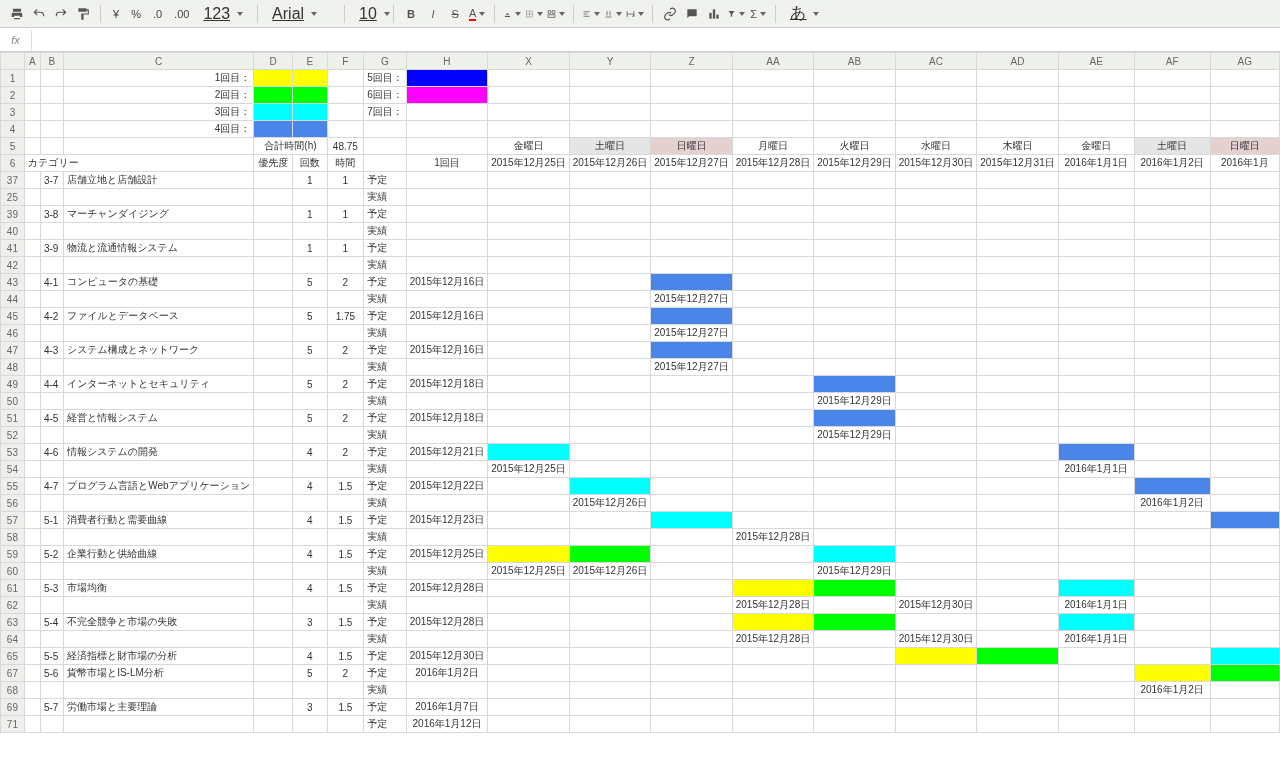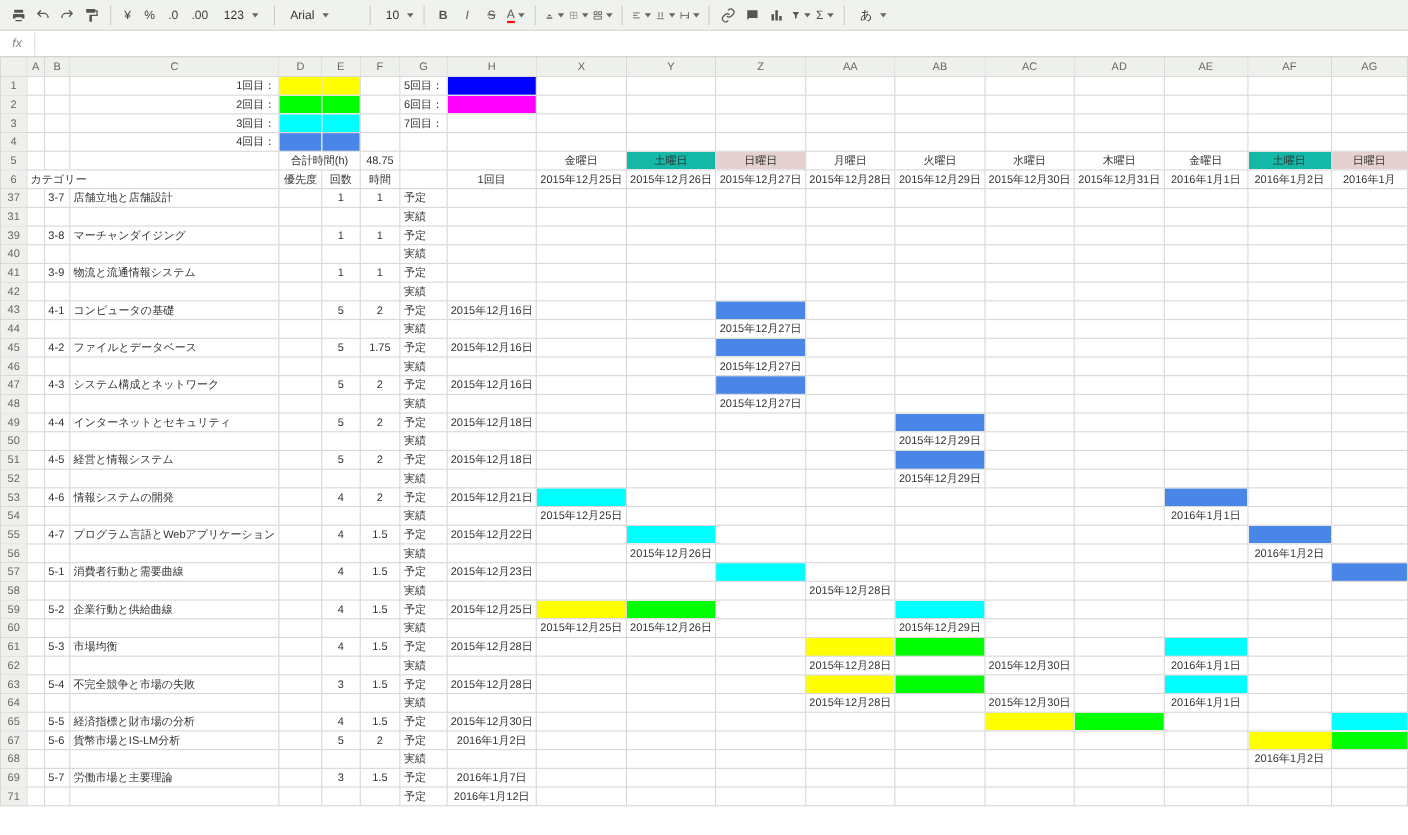--- a/index.html
+++ b/index.html
@@ -1,39 +1,39 @@
 <!DOCTYPE html>
 <html><head>
 <meta charset="utf-8">
 <style>
 * { box-sizing: border-box; margin: 0; padding: 0; }
 body { font-family: Arial, sans-serif; font-size: 11px; background: #f0f3ed; overflow: hidden; }
 .toolbar { height: 28px; display: flex; align-items: center; gap: 4px; padding: 2px 8px; border-bottom: 1px solid #ccc; background: #f0f3ed; }
 .tb-btn { width: 18px; height: 18px; display: flex; align-items: center; justify-content: center; color: #555; cursor: pointer; }
 .tb-sep { width: 1px; height: 18px; background: #ccc; margin: 0 4px; }
 .tb-text { font-size: 11px; color: #444; padding: 0 4px; cursor: pointer; }
-.tb-dropdown { display: flex; align-items: center; font-size: 11px; color: #333; padding: 2px 6px; cursor: pointer; gap: 4px; }
+.tb-dropdown { display: flex; align-items: center; font-size: 16px; color: #333; padding: 2px 6px; cursor: pointer; gap: 4px; text-decoration: underline; }
 .caret-down::after { content: ""; display: inline-block; border-top: 4px solid #666; border-left: 3px solid transparent; border-right: 3px solid transparent; margin-left: 3px; }
 .formula-bar { height: 24px; display: flex; align-items: center; background: #fff; border-bottom: 1px solid #ccc; gap: 31px; }
 .fx { width: 32px; font-style: italic; color: #888; text-align: center; border-right: 1px solid #ddd; padding: 4px; }
 .formula-input { flex: 1; border: none; outline: none; padding: 4px 8px; font-size: 12px; }
 .sheet { position: relative; overflow: auto; height: calc(100vh - 52px); background: #fff; }
 table { border-collapse: collapse; table-layout: fixed; }
 th, td { border: 1px solid #d8d8d8; height: 17px; font-size: 10px; color: #333; padding: 0 3px; white-space: nowrap; overflow: hidden; }
 th { background: #eef1eb; font-weight: normal; text-align: center; color: #666; position: sticky; }
 th.row-hdr { width: 28px; position: sticky; left: 0; z-index: 2; }
 thead th { top: 0; z-index: 3; }
 thead th.row-hdr { z-index: 4; }
 .col-A { width: 18px; } .col-B { width: 24px; } .col-C { width: 172px; } .col-D { width: 40px; } .col-E { width: 40px; }
 .col-F { width: 40px; } .col-G { width: 28px; } .col-H { width: 80px; }
 .col-date { width: 80px; }
 td.c { text-align: center; } td.r { text-align: right; }
 .bg-yellow { background: #ffff00; } .bg-green { background: #00ff00; } .bg-cyan { background: #00ffff; }
 .bg-blue { background: #4a86e8; } .bg-navy { background: #0000ff; } .bg-magenta { background: #ff00ff; }
-.bg-lightblue { background: #14b8a6; } .bg-ltpink { background: #e6d1d1; }
+.bg-lightblue { background: #e5e5e5; } .bg-ltpink { background: #e6d1d1; }
 svg { width: 14px; height: 14px; }
 </style>
 </head>
 <body>
 
 <div class="toolbar">
   <span class="tb-btn">
       <svg viewBox="0 0 24 24" fill="#555">
         <path d="M19 8H5V3h14v5zm0 2a2 2 0 012 2v5h-4v4H7v-4H3v-5a2 2 0 012-2h14zM17 19v-4H7v4h10z"></path>
       </svg>
@@ -315,21 +315,21 @@
           <td class="c"></td>
           <td class="c"></td>
           <td class="c"></td>
           <td class="c"></td>
           <td class="c"></td>
           <td class="c"></td>
           <td class="c"></td>
           <td class="c"></td>
         </tr>
         <tr>
-          <th class="row-hdr">31</th>
+          <th class="row-hdr">25</th>
           <td></td>
           <td></td>
           <td></td>
           <td></td>
           <td></td>
           <td></td>
           <td>実績</td>
           <td class="c"></td>
           <td class="c"></td>
           <td class="c"></td>

